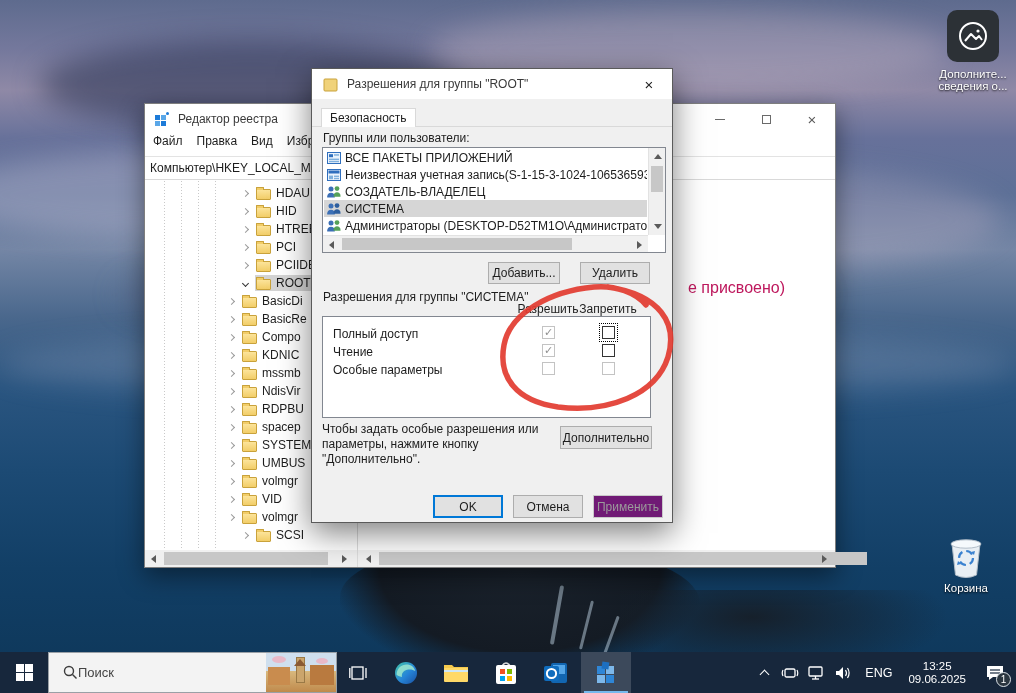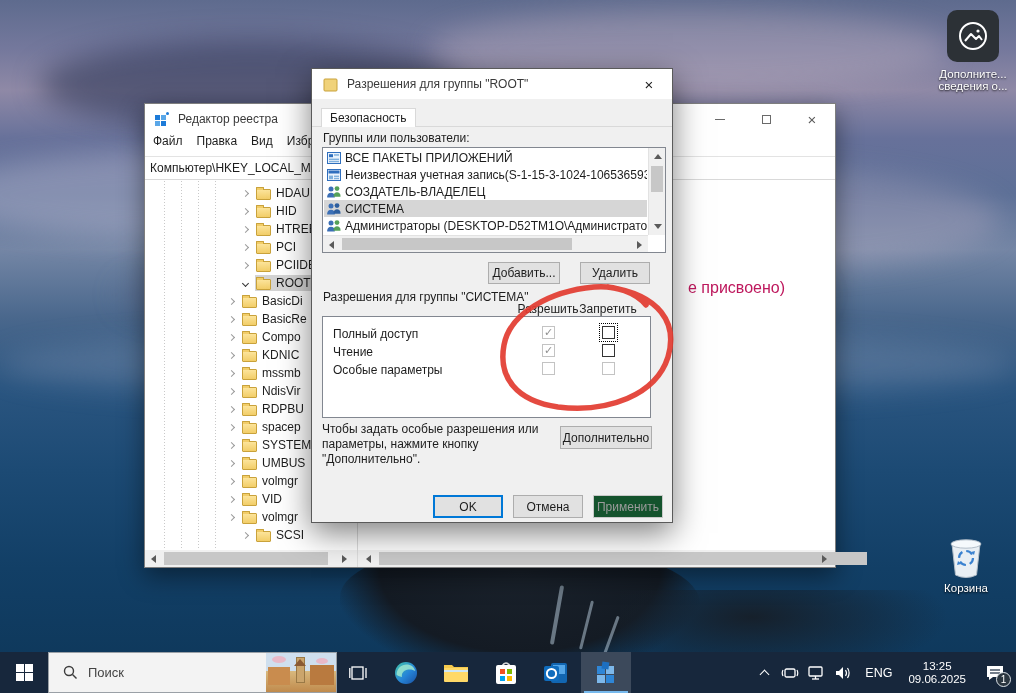--- a/index.html
+++ b/index.html
@@ -83,39 +83,39 @@
   .dlabel{position:absolute;font-size:12px;color:#1d1d1d;white-space:nowrap}
   .listbox{position:absolute;left:10px;top:78px;width:344px;height:106px;background:#fff;border:1px solid #828790}
   .lb-rows{position:absolute;left:1px;top:1px;right:18px;bottom:18px;overflow:hidden}
   .lb-row{height:17px;display:flex;align-items:center;font-size:12px;color:#1d1d1d;white-space:nowrap;padding-left:2px}
   .lb-row.selected{background:#d6d6d6}
   .lb-icon{width:16px;height:16px;flex:none;margin-right:3px}
   .lb-vscroll{position:absolute;right:0;top:0;width:17px;bottom:17px;background:#f0f0f0;border-left:1px solid #e2e2e2}
   .lb-hscroll{position:absolute;left:0;bottom:0;right:17px;height:17px;background:#f0f0f0;border-top:1px solid #e2e2e2}
   .btn{position:absolute;background:#e1e1e1;border:1px solid #adadad;font-size:12px;color:#1d1d1d;display:flex;align-items:center;justify-content:center}
   .btn.primary{border:2px solid #0078d7}
-  .btn.disabled{background:#14532d;border-color:#c9c9c9;color:#9b9b9b}
+  .btn.disabled{background:#701a75;border-color:#c9c9c9;color:#9b9b9b}
   .permbox{position:absolute;left:10px;top:247px;width:329px;height:102px;background:#fff;border:1px solid #828790}
   .perm-row{position:relative;height:18px;margin-top:0}
   .perm-row .pname{position:absolute;left:10px;top:3px;font-size:12px;color:#1d1d1d;white-space:nowrap}
   .cb{position:absolute;top:2px;width:13px;height:13px;background:#fff;border:1px solid #333;display:flex;align-items:center;justify-content:center;font-size:11px;color:#909090}
   .cb.allow-col{left:219px}
   .cb.deny-col{left:279px}
   .cb.disabled{border-color:#c3c3c3}
   .cb.checked::before{content:"✓";line-height:1}
   .cb.focused{outline:1px dotted #000;outline-offset:2px}
   .hint{position:absolute;left:10px;top:353px;font-size:12px;color:#1d1d1d;line-height:15px}
   .annotation-svg{position:absolute;left:-10px;top:-10px;width:390px;height:475px;pointer-events:none;z-index:5;overflow:visible}
 
   
   .taskbar{position:absolute;left:0;bottom:0;width:1016px;height:41px;background:#17273c;display:flex;align-items:stretch;z-index:50}
   .tb-cell{display:flex;align-items:center;justify-content:center}
   .start-btn{width:48px}
   .searchbox{width:289px;background:#f3f3f3;border:1px solid #9aa0a6;display:flex;align-items:center;position:relative;overflow:hidden}
-  .search-text{font-size:13px;color:#444;margin-left:10px}
+  .search-text{font-size:13px;color:#444;}
   .search-art{position:absolute;right:0;top:0;bottom:0;width:70px;background:linear-gradient(#cfdfee 0%,#cfdfee 45%,#d8b97e 46%,#c08a4c 100%)}
   .art-tower{position:absolute;left:30px;top:4px;width:9px;height:26px;background:#cba56c;border:1px solid #9a7946}
   .art-roof{position:absolute;left:28px;top:0px;width:0;height:0;border:6px solid transparent;border-bottom:7px solid #8a5a33}
   .art-b1{position:absolute;left:2px;top:14px;width:22px;height:18px;background:#c98c4e}
   .art-b2{position:absolute;right:2px;top:12px;width:24px;height:20px;background:#b97a3f}
   .art-cloud{position:absolute;border-radius:50%;background:#e8b9c8}
   .tb-app{width:50px;position:relative}
   .tb-app.active{background:rgba(255,255,255,.16)}
   .tb-app.active::after{content:"";position:absolute;left:3px;right:3px;bottom:0;height:2px;background:#76b9ed}
   .tray{margin-left:auto;display:flex;align-items:center;color:#fff}

